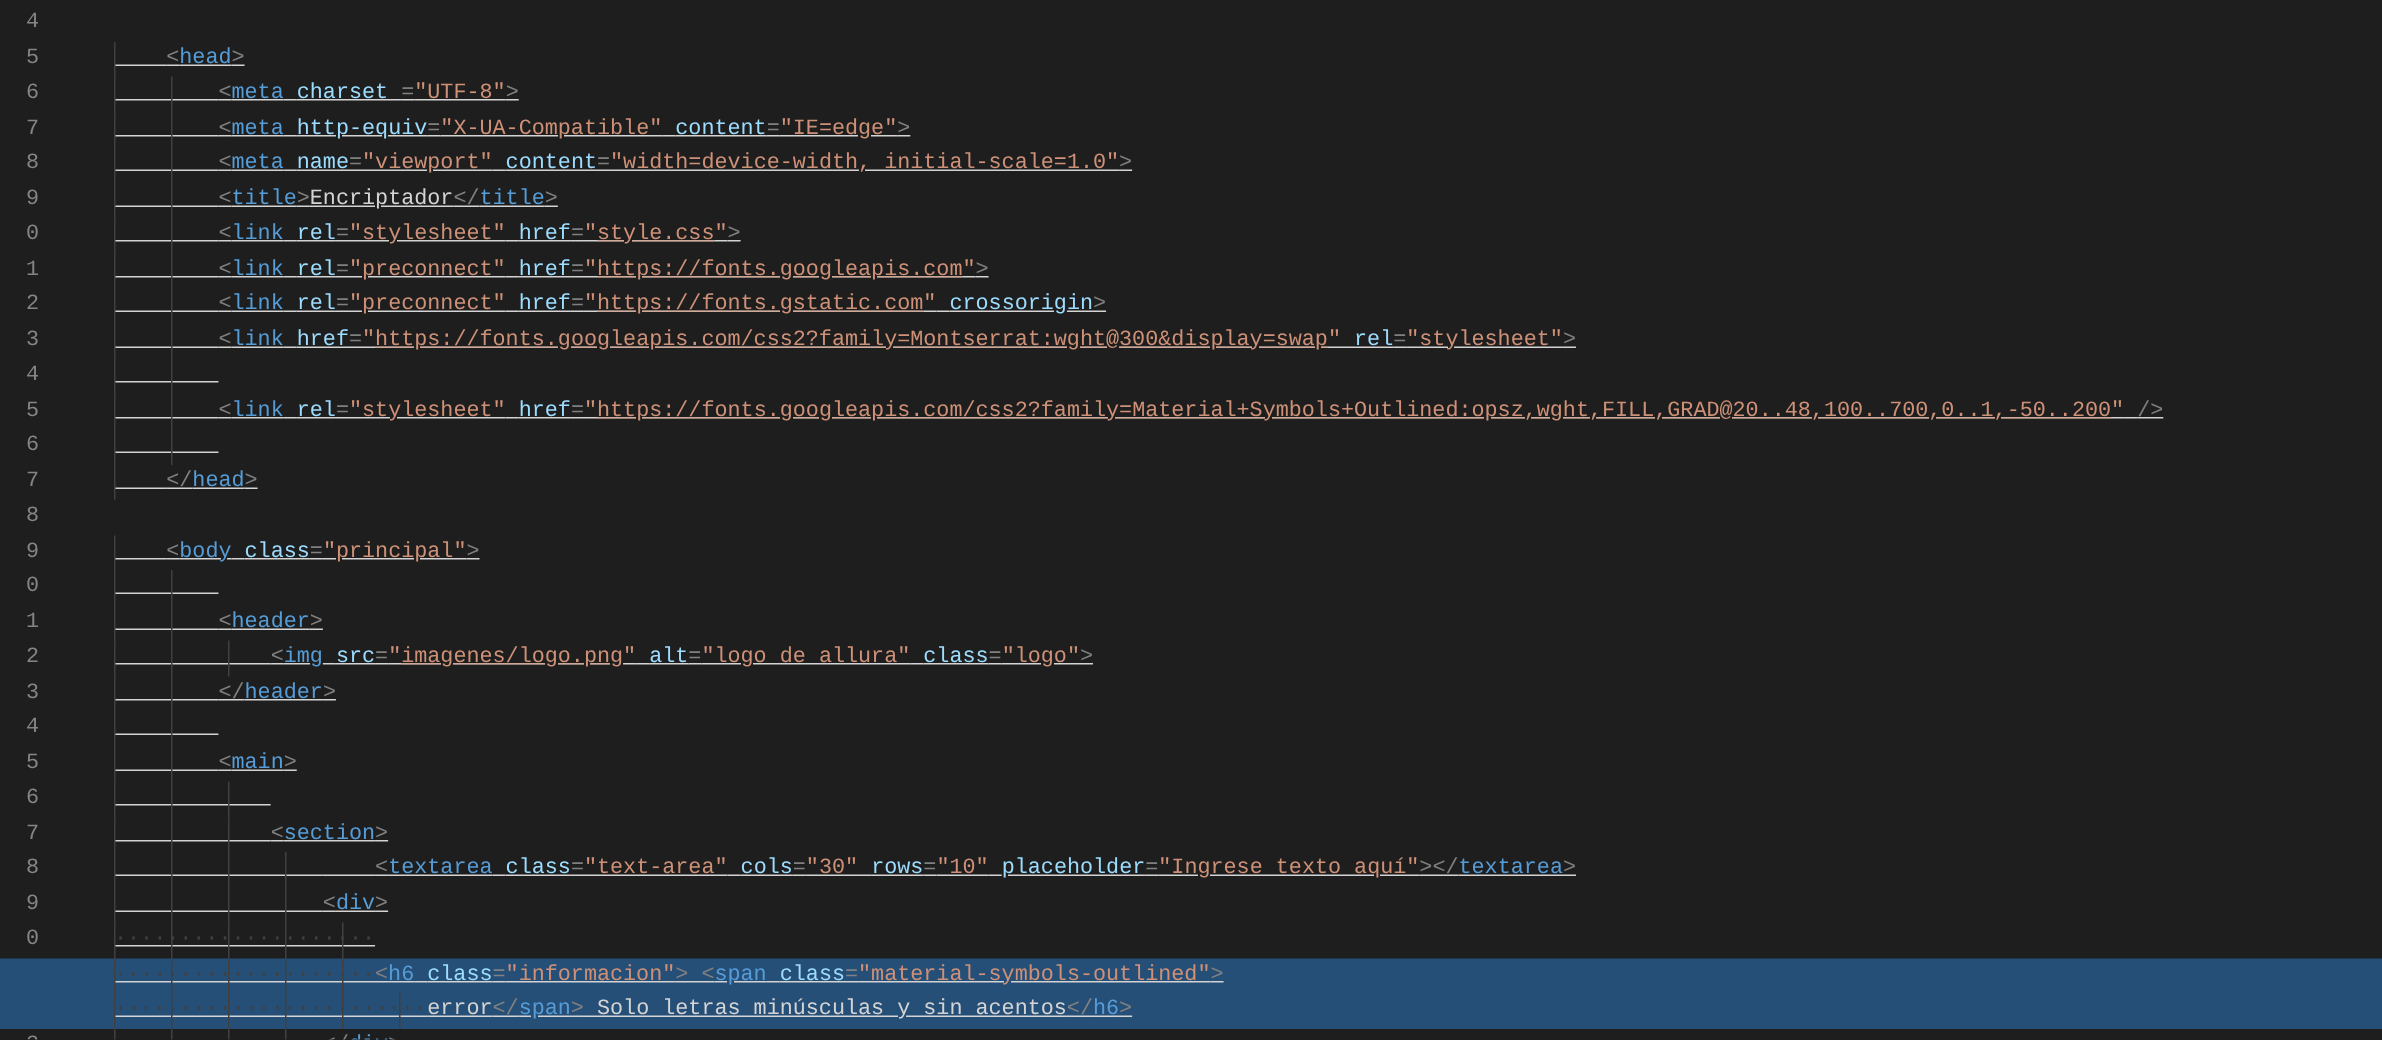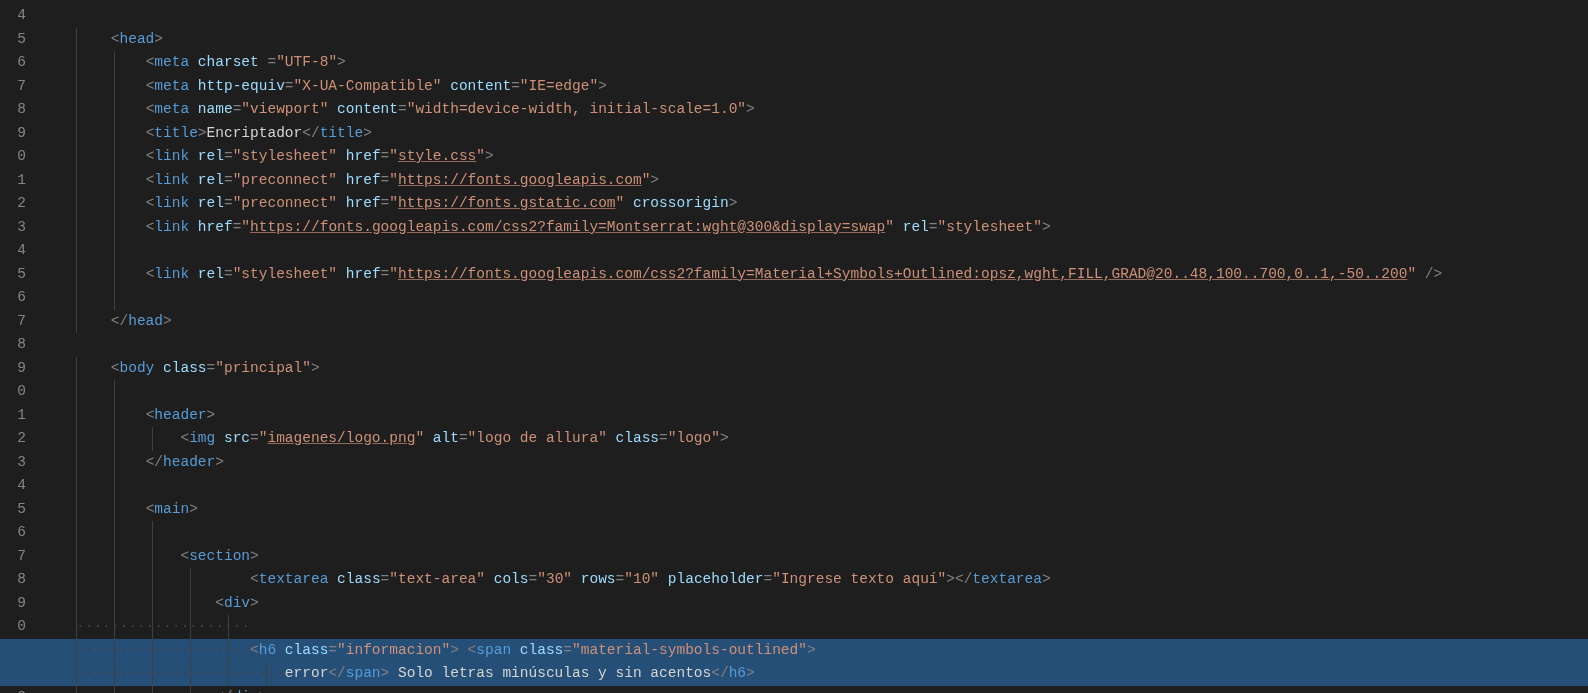--- a/index.html
+++ b/index.html
@@ -40,20 +40,21 @@
 .code {
   flex: 1;
   padding-top: 4px;
   position: relative;
   white-space: pre;
 }
 .line {
   height: 23.5px;
   line-height: 23.5px;
   position: relative;
+  text-decoration: underline;
 }
 .line.sel {
   background: #264f78;
 }
 .line.sel::before {
   content: '';
   position: absolute;
   left: -58px;
   width: 58px;
   top: 0;

